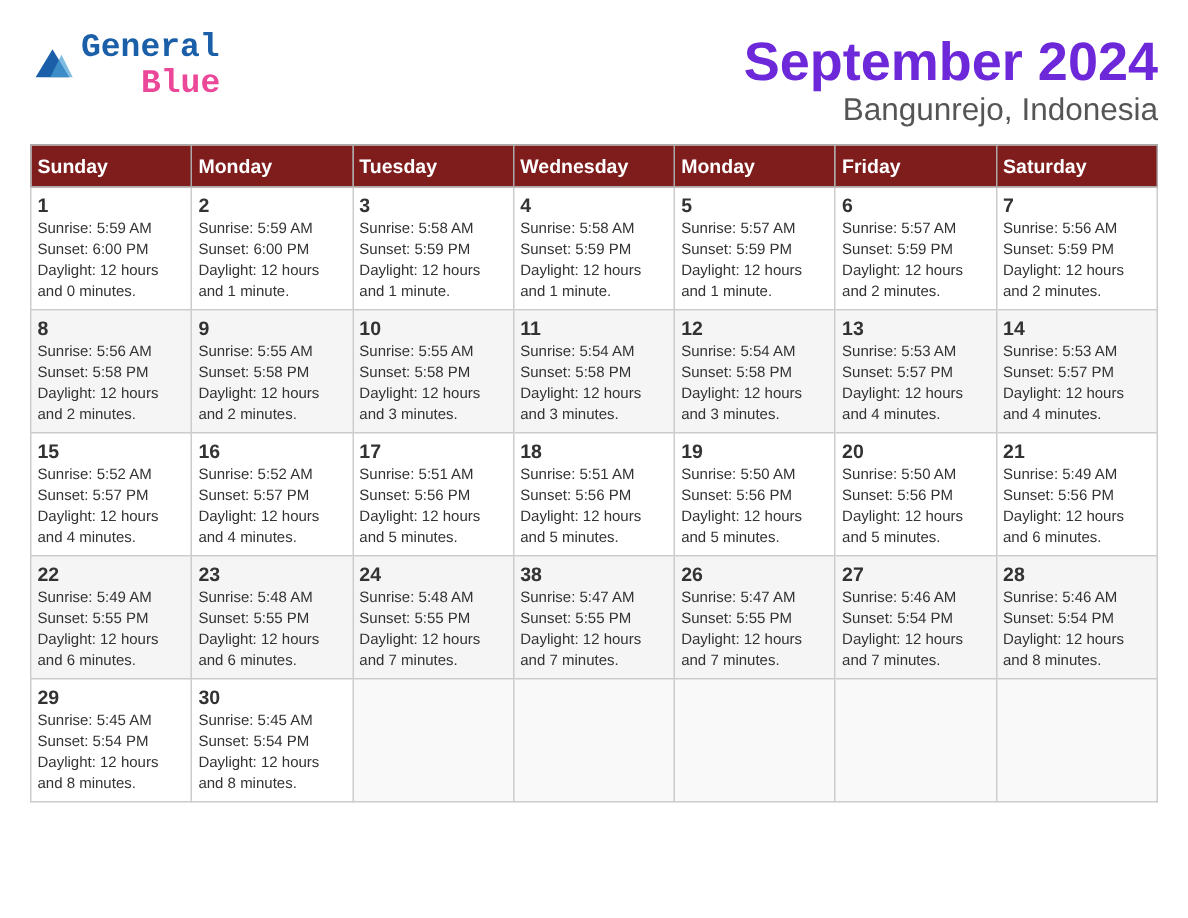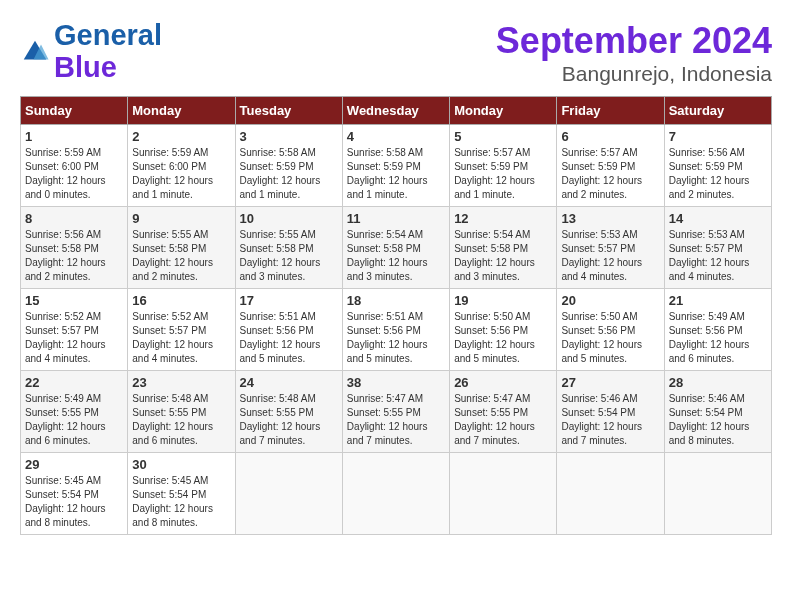--- a/index.html
+++ b/index.html
@@ -14,24 +14,25 @@
       display: flex;
       justify-content: space-between;
       align-items: flex-start;
       margin-bottom: 10px;
     }
     .logo {
       display: flex;
       align-items: center;
     }
     .logo-text {
-      font-size: 29px;
+      font-size: 22px;
       font-weight: bold;
       color: #333;
       line-height: 1.1;
+      font-family: Liberation Mono, monospace;
     }
     .logo-text span {
       color: #1a5fa8;
     }
     .logo-icon {
       width: 30px;
       height: 30px;
       margin-right: 4px;
     }
     .title-block {
@@ -90,21 +91,21 @@
 <body>
 
 <div class="header">
   <div class="logo">
     <svg class="logo-icon" viewBox="0 0 40 40">
       <polygon points="20,5 35,30 5,30" fill="#1a5fa8"></polygon>
       <polygon points="28,10 38,30 18,30" fill="#4a9fd4" opacity="0.7"></polygon>
     </svg>
     <div class="logo-text">
       <span>General</span><br>
-      <span style="color:#6d28d9;">Blue</span>
+      <span style="color:#ec4899;margin-left:40px;">Blue</span>
     </div>
   </div>
   <div class="title-block">
     <div class="month-title">September 2024</div>
     <div class="location">Bangunrejo, Indonesia</div>
   </div>
 </div>
 
 <table>
   <thead>

